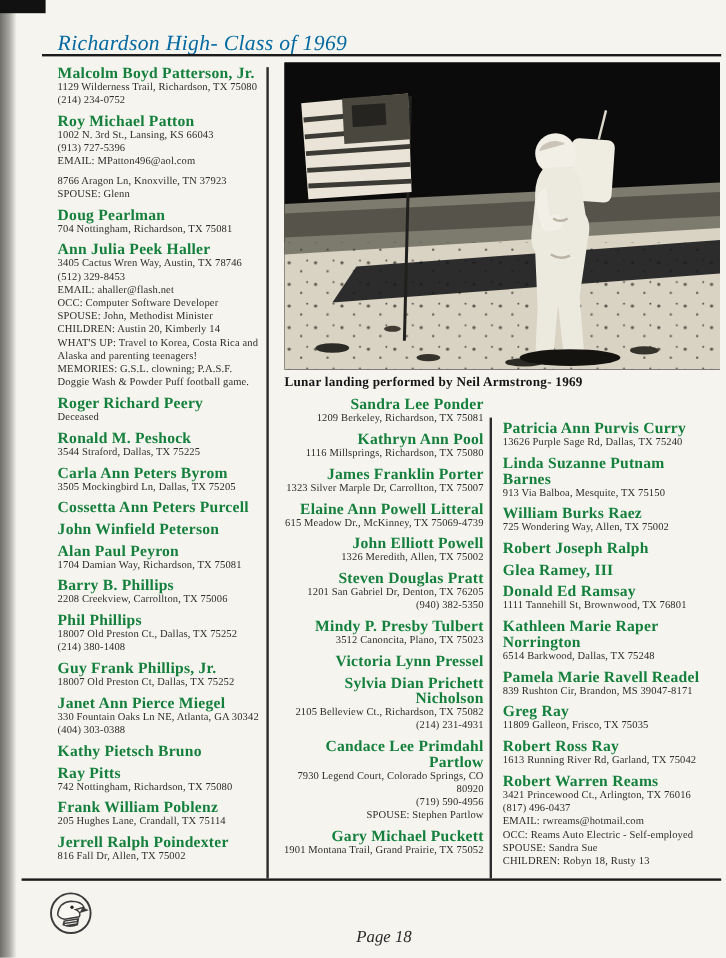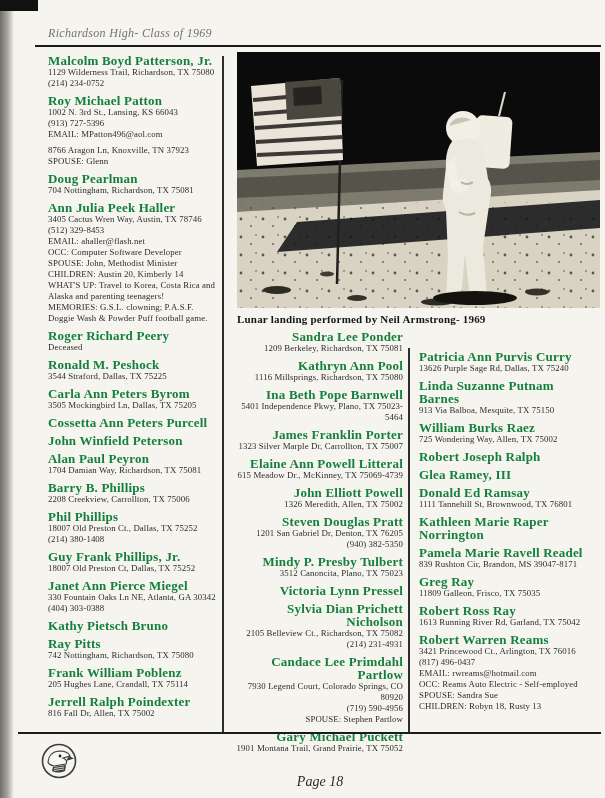--- a/index.html
+++ b/index.html
@@ -11,22 +11,22 @@
   
   .scan-strip{position:absolute;left:0;top:0;width:14px;height:798px;
     background:linear-gradient(to right,#6e6d68,#a8a7a0 55%,#f6f4ee);}
   .scan-corner{position:absolute;left:0;top:0;width:38px;height:11px;background:#111;}
   
   .rule-top{position:absolute;left:35px;right:4px;top:45px;height:2px;background:#1b1b1b;}
   .rule-bottom{position:absolute;left:18px;right:4px;top:732px;height:2px;background:#1b1b1b;}
   .vdiv1{position:absolute;left:222px;top:56px;width:2px;height:676px;background:#2c2c2c;}
   .vdiv2{position:absolute;left:408px;top:348px;width:2px;height:384px;background:#2c2c2c;}
   
-  .page-header{position:absolute;left:48px;top:26px;font-style:italic;font-size:12px;
-    letter-spacing:.3px;color:#737373;}
+  .page-header{position:absolute;left:48px;top:26px;font-style:italic;font-size:18px;
+    letter-spacing:.3px;color:#0369a1;}
   .page-footer{position:absolute;left:255px;top:774px;width:130px;text-align:center;
     font-style:italic;font-size:14px;color:#2a2a2a;}
   
   .col{position:absolute;}
   .col-left{left:48px;top:54px;width:172px;}
   .col-middle{left:233px;top:330px;width:170px;text-align:right;}
   .col-right{left:419px;top:350px;width:178px;}
   .entry{margin-bottom:5px;}
   .entry-name{font-weight:bold;font-size:13px;line-height:13px;letter-spacing:.2px;color:#15803d;}
   .entry-detail{font-size:8.8px;line-height:11px;color:#2d2d2d;letter-spacing:.1px;}
@@ -207,24 +207,20 @@
 <div class="col col-middle" id="col-middle">
     <div class="entry">
       <div class="entry-name">Sandra Lee Ponder</div>
       <div class="entry-detail">1209 Berkeley, Richardson, TX 75081</div>
     </div>
     <div class="entry">
       <div class="entry-name">Kathryn Ann Pool</div>
       <div class="entry-detail">1116 Millsprings, Richardson, TX 75080</div>
     </div>
     <div class="entry">
-      <div class="entry-name">Ina Beth Pope Barnwell</div>
-      <div class="entry-detail">5401 Independence Pkwy, Plano, TX 75023-5464</div>
-    </div>
-    <div class="entry">
       <div class="entry-name">James Franklin Porter</div>
       <div class="entry-detail">1323 Silver Marple Dr, Carrollton, TX 75007</div>
     </div>
     <div class="entry">
       <div class="entry-name">Elaine Ann Powell Litteral</div>
       <div class="entry-detail">615 Meadow Dr., McKinney, TX 75069-4739</div>
     </div>
     <div class="entry">
       <div class="entry-name">John Elliott Powell</div>
       <div class="entry-detail">1326 Meredith, Allen, TX 75002</div>
@@ -275,20 +271,21 @@
     </div>
     <div class="entry">
       <div class="entry-name">Glea Ramey, III</div>
     </div>
     <div class="entry">
       <div class="entry-name">Donald Ed Ramsay</div>
       <div class="entry-detail">1111 Tannehill St, Brownwood, TX 76801</div>
     </div>
     <div class="entry">
       <div class="entry-name">Kathleen Marie Raper Norrington</div>
+      <div class="entry-detail">6514 Barkwood, Dallas, TX 75248</div>
     </div>
     <div class="entry">
       <div class="entry-name">Pamela Marie Ravell Readel</div>
       <div class="entry-detail">839 Rushton Cir, Brandon, MS 39047-8171</div>
     </div>
     <div class="entry">
       <div class="entry-name">Greg Ray</div>
       <div class="entry-detail">11809 Galleon, Frisco, TX 75035</div>
     </div>
     <div class="entry">

